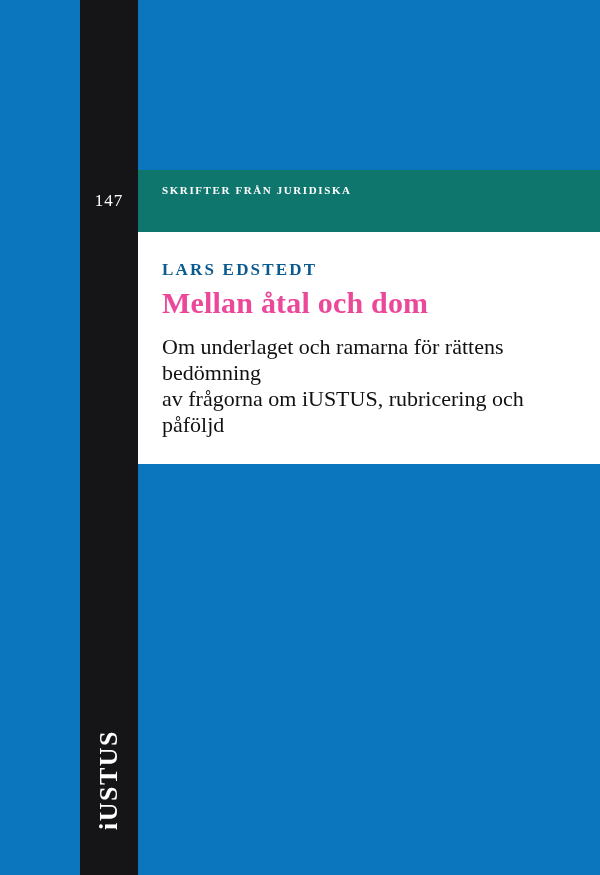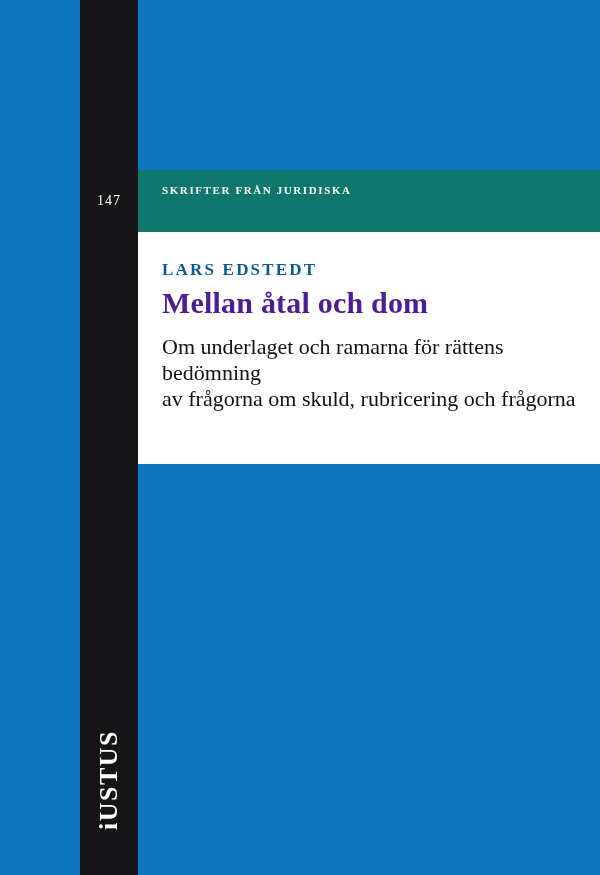--- a/index.html
+++ b/index.html
@@ -51,21 +51,21 @@
     position: absolute;
     left: 80px;
     top: 170px;
     width: 58px;
     height: 62px;
     color: #ffffff;
     display: flex;
     align-items: center;
     justify-content: center;
     font-family: "Liberation Serif", serif;
-    font-size: 14px;
+    font-size: 17px;
     letter-spacing: 1px;
   }
   
   .title-panel {
     position: absolute;
     left: 138px;
     top: 232px;
     width: 462px;
     height: 232px;
     background: #ffffff;
@@ -78,21 +78,21 @@
     font-family: "Liberation Serif", serif;
     font-size: 17px;
     letter-spacing: 2.2px;
     font-weight: bold;
     text-transform: uppercase;
   }
   .main-title {
     position: absolute;
     left: 24px;
     top: 54px;
-    color: #4c1d95;
+    color: #ec4899;
     font-family: "Liberation Serif", serif;
     font-size: 30px;
     font-weight: bold;
     letter-spacing: 0.2px;
   }
   .subtitle {
     position: absolute;
     left: 24px;
     top: 102px;
     width: 420px;
@@ -146,21 +146,21 @@
     <div class="series-text">
       <span class="series-line1">Skrifter från juridiska</span>
     </div>
   </div>
 
   <div class="title-panel">
     <div class="author">Lars Edstedt</div>
     <div class="main-title">Mellan åtal och dom</div>
     <div class="subtitle">
       <span>Om underlaget och ramarna för rättens bedömning</span>
-      <span>av frågorna om skuld, rubricering och frågorna</span>
+      <span>av frågorna om iUSTUS, rubricering och påföljd</span>
     </div>
   </div>
 
   <div class="publisher">
     <span class="publisher-text">iUSTUS</span>
   </div>
 
 
 </div>
 

